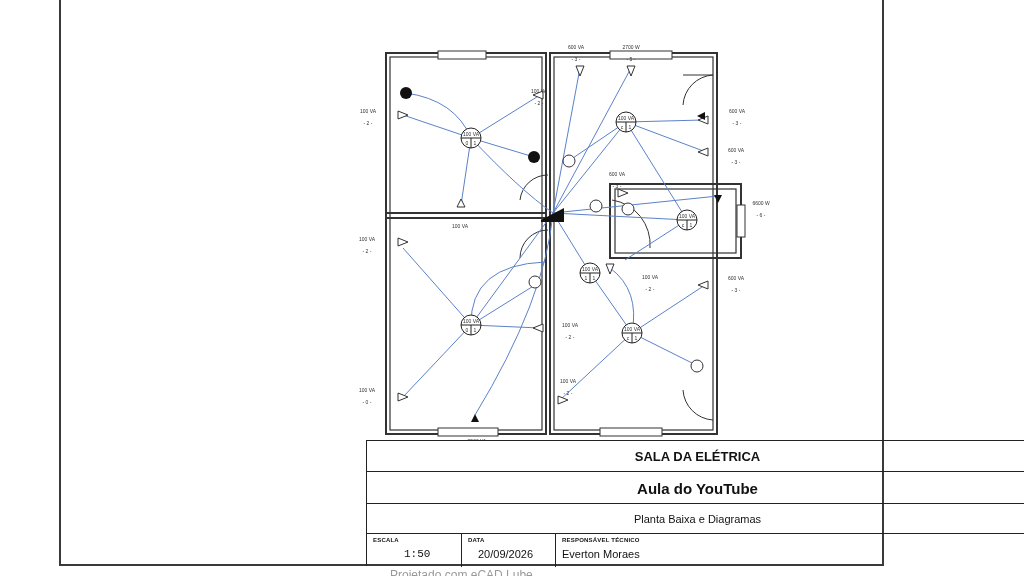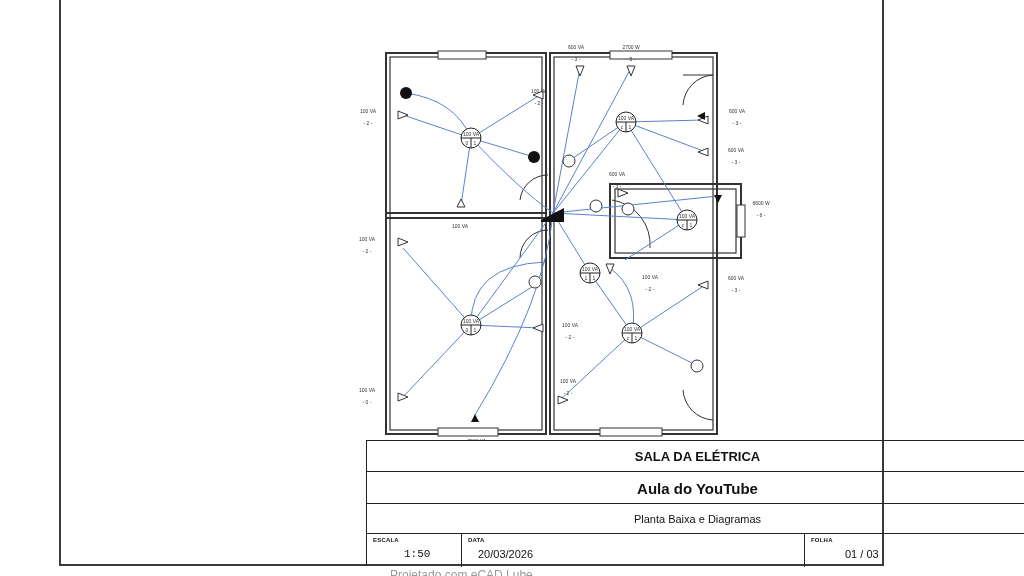--- a/index.html
+++ b/index.html
@@ -215,22 +215,22 @@
   <div class="row r1">SALA DA ELÉTRICA</div>
   <div class="row r3">Planta Baixa e Diagramas</div>
   <div class="row r2">Aula do YouTube</div>
   <div class="row r4">
     <div class="cell" style="left:0;width:94px;">
       <span class="lbl">ESCALA</span>
       <span class="val" style="left:37px;font-family:Liberation Mono, monospace;">1:50</span>
     </div>
     <div class="cell" style="left:94px;width:94px;">
       <span class="lbl">DATA</span>
-      <span class="val" style="left:16px;">20/03/2026</span>
+      <span class="val" style="left:16px;">20/09/2026</span>
     </div>
-    <div class="cell" style="left:437px;width:117px;">
-      <span class="lbl">FOLHA</span>
-      <span class="val" style="left:40px;">01 / 03</span>
+    <div class="cell" style="left:188px;width:249px;">
+      <span class="lbl">RESPONSÁVEL TÉCNICO</span>
+      <span class="val" style="left:6px;">Everton Moraes</span>
     </div>
   </div>
 </div>
 
 <div class="footer">Projetado com eCAD Lube</div>
 
 </body></html>

